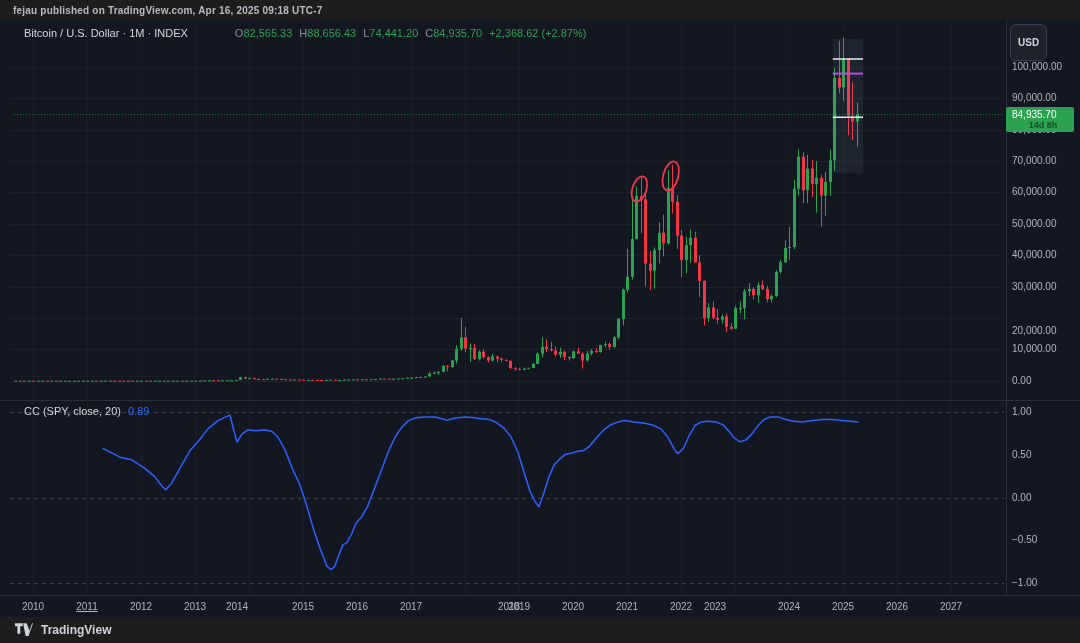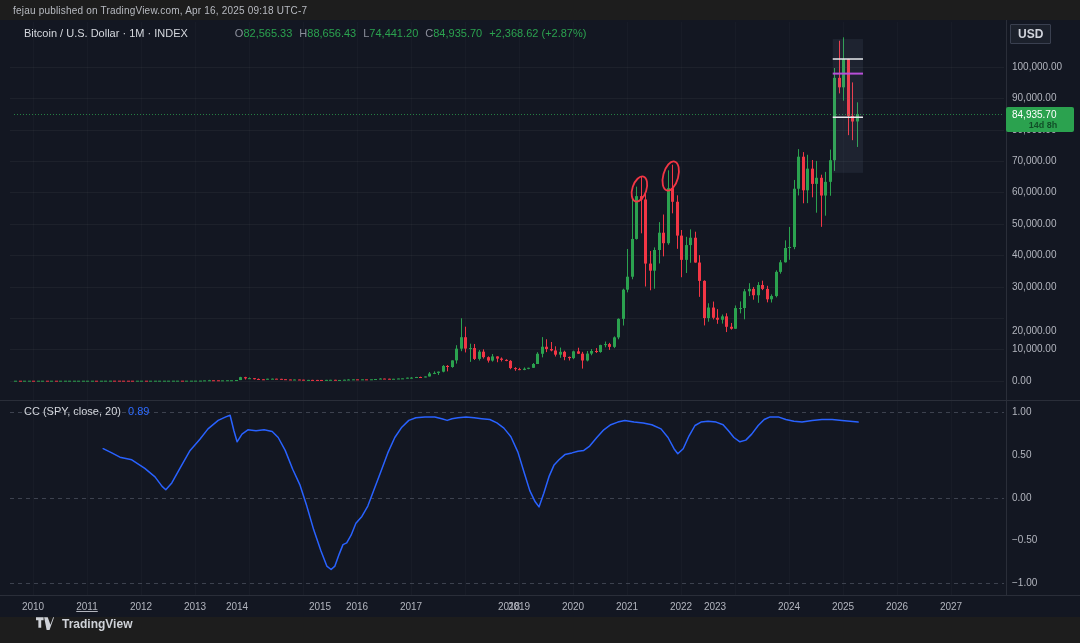--- a/index.html
+++ b/index.html
@@ -1,39 +1,39 @@
 <!DOCTYPE html>
 <html><head>
 <meta charset="utf-8">
 <style>
   html,body{margin:0;padding:0;background:#000;}
   .stage{position:relative;width:1080px;height:643px;background:#131722;overflow:hidden;
          font-family:"Liberation Sans",sans-serif;-webkit-font-smoothing:antialiased;}
   .topbar{position:absolute;left:0;top:0;width:1080px;height:20px;background:#1d1d1d;z-index:6;
           display:flex;align-items:center;padding-left:13px;box-sizing:border-box;
-          font-size:10px;font-weight:400;color:#b7bac1;letter-spacing:.2px;}
+          font-size:10px;font-weight:700;color:#b7bac1;letter-spacing:.2px;}
   .footer{position:absolute;left:0;top:617px;width:1080px;height:26px;background:#1d1d1d;z-index:6;
-          display:flex;align-items:flex-start;padding-left:36px;box-sizing:border-box;gap:7px;}
+          display:flex;align-items:center;padding-left:15px;box-sizing:border-box;gap:7px;}
   .footer .brand{font-size:12px;font-weight:700;color:#cfd2d8;}
   svg.plot{position:absolute;left:0;top:0;z-index:1;}
   .lbl-layer{position:absolute;left:0;top:0;width:1080px;height:643px;z-index:3;pointer-events:none;}
   .legend{position:absolute;display:flex;align-items:baseline;gap:7px;font-size:11px;white-space:nowrap;}
   .legend .t{color:#d5d8de;font-weight:500;padding-left:10px;}
   .legend .k{color:#8b8f9b;}
   .legend .v{color:#2ba24f;}
   .legend .chg{color:#2ba24f;}
   .legend .cc-v{color:#2e6bff;font-weight:500;}
   .axlbl{position:absolute;left:1012px;font-size:10px;color:#b2b5be;line-height:10px;}
   .yrlbl{position:absolute;top:601px;font-size:10px;font-weight:500;color:#b2b5be;transform:translateX(-50%);}
   .price-tag{position:absolute;left:1006px;width:68px;box-sizing:border-box;border-radius:2px;
              background:#2ba24f;padding:2px 0 2px 6px;z-index:4;}
   .price-tag .p{font-size:10px;color:#ffffff;line-height:11px;}
   .price-tag .cd{font-size:9px;color:rgba(0,25,15,.62);line-height:10px;font-weight:600;text-align:center;}
-  .usd-btn{position:absolute;left:1010px;top:24px;padding:2px 7px;border-radius:1px;z-index:4;
-           background:#1c212c;border:1px solid #3a4050;color:#d1d4dc;font-size:12px;font-weight:600;}
+  .usd-btn{position:absolute;left:1010px;top:24px;padding:12px 7px;border-radius:6px;z-index:4;
+           background:#1c212c;border:1px solid #3a4050;color:#d1d4dc;font-size:10px;font-weight:600;}
   .tvlogo{width:19px;height:14px;fill:#cfd2d8;}
 </style>
 </head>
 <body>
 
 <div class="stage">
 
   <div class="topbar">
     <span>fejau published on TradingView.com, Apr 16, 2025 09:18 UTC-7</span>
   </div>
@@ -494,21 +494,21 @@
         <div class="axlbl" style="top: 492.5px;">0.00</div>
         <div class="axlbl" style="top: 535.35px;">−0.50</div>
         <div class="axlbl" style="top: 578.2px;">−1.00</div>
       </div>
     <div id="time-axis">
         <div class="yrlbl" style="left: 33px;">2010</div>
         <div class="yrlbl" style="left: 87px; text-decoration: underline;">2011</div>
         <div class="yrlbl" style="left: 141px;">2012</div>
         <div class="yrlbl" style="left: 195px;">2013</div>
         <div class="yrlbl" style="left: 237px; text-align: center;">2014</div>
-        <div class="yrlbl" style="left: 303px; margin-left: 17px;">2015</div>
+        <div class="yrlbl" style="left: 303px;">2015</div>
         <div class="yrlbl" style="left: 357px;">2016</div>
         <div class="yrlbl" style="left: 411px;">2017</div>
         <div class="yrlbl" style="left: 465px; margin-left: 44px;">2018</div>
         <div class="yrlbl" style="left: 519px;">2019</div>
         <div class="yrlbl" style="left: 573px;">2020</div>
         <div class="yrlbl" style="left: 627px;">2021</div>
         <div class="yrlbl" style="left: 681px;">2022</div>
         <div class="yrlbl" style="left: 715px;">2023</div>
         <div class="yrlbl" style="left: 789px;">2024</div>
         <div class="yrlbl" style="left: 843px;">2025</div>

